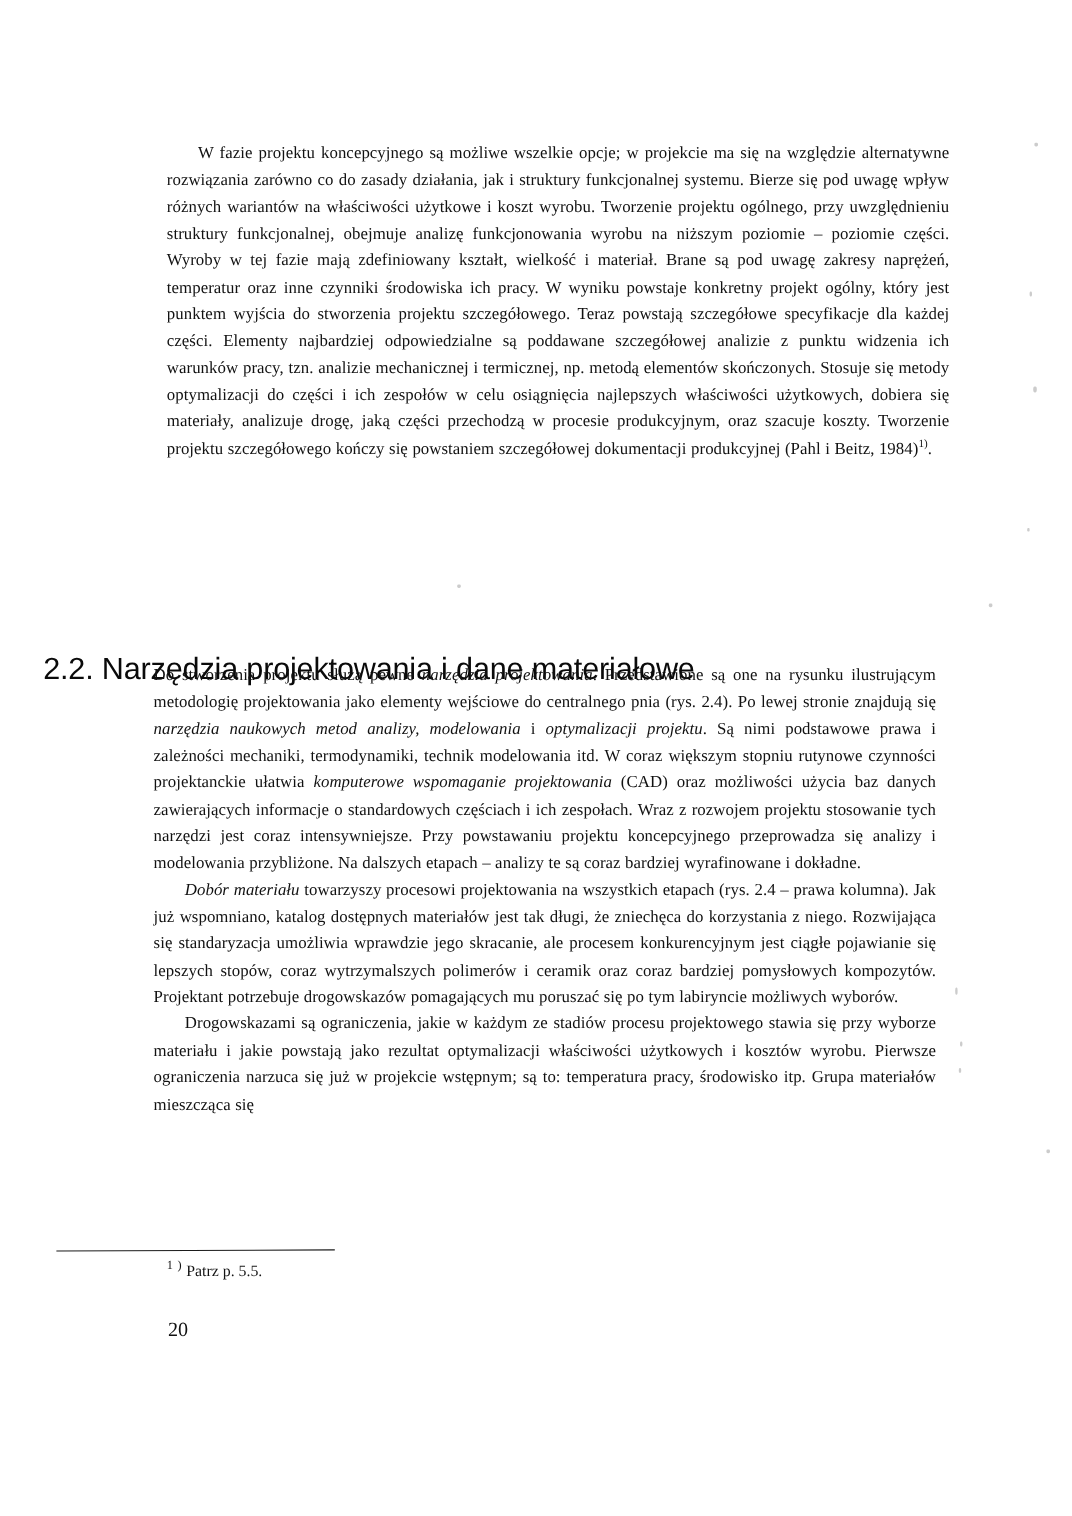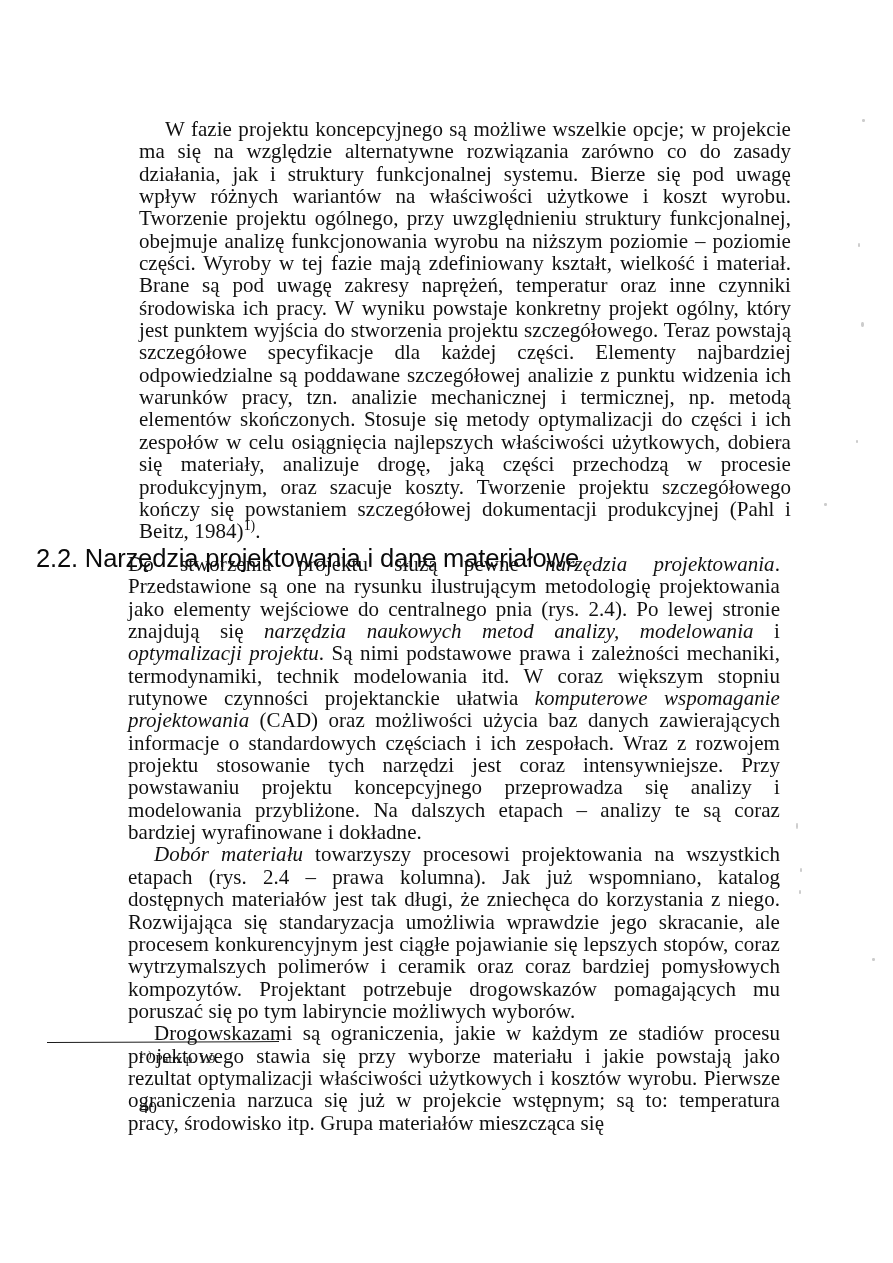--- a/index.html
+++ b/index.html
@@ -21,21 +21,21 @@
   
   .textblock {
     position: absolute;
     left: 139px;
     top: 118px;
     width: 652px;
   }
 
   p.body {
     margin: 0;
-    font-size: 21px;
+    font-size: 14px;
     line-height: 22.35px;
     text-align: justify;
     text-justify: inter-word;
     letter-spacing: 0.05px;
     word-spacing: 0.2px;
     color: #111111;
   }
   p.indent { text-indent: 26px; }
   p.noindent { text-indent: 0; }
 
@@ -129,23 +129,23 @@
   <div class="textblock2">
 
     <p class="body noindent"><span>Do stworzenia projektu służą pewne </span><em class="it">narzędzia projektowania</em><span>. Przedstawione są one na rysunku ilustrującym metodologię projektowania jako elementy wejściowe do centralnego pnia (rys. 2.4). Po lewej stronie znajdują się </span><em class="it">narzędzia naukowych metod analizy, modelowania</em><span> i </span><em class="it">optymalizacji projektu</em><span>. Są nimi podstawowe prawa i zależności mechaniki, termodynamiki, technik modelowania itd. W coraz większym stopniu rutynowe czynności projektanckie ułatwia </span><em class="it">komputerowe wspomaganie projektowania</em><span> (CAD) oraz możliwości użycia baz danych zawierających informacje o standardowych częściach i ich zespołach. Wraz z rozwojem projektu stosowanie tych narzędzi jest coraz intensywniejsze. Przy powstawaniu projektu koncepcyjnego przeprowadza się analizy i modelowania przybliżone. Na dalszych etapach – analizy te są coraz bardziej wyrafinowane i dokładne.</span></p>
 
     <p class="body indent"><em class="it">Dobór materiału</em><span> towarzyszy procesowi projektowania na wszystkich etapach (rys. 2.4 – prawa kolumna). Jak już wspomniano, katalog dostępnych materiałów jest tak długi, że zniechęca do korzystania z niego. Rozwijająca się standaryzacja umożliwia wprawdzie jego skracanie, ale procesem konkurencyjnym jest ciągłe pojawianie się lepszych stopów, coraz wytrzymalszych polimerów i ceramik oraz coraz bardziej pomysłowych kompozytów. Projektant potrzebuje drogowskazów pomagających mu poruszać się po tym labiryncie możliwych wyborów.</span></p>
 
     <p class="body indent">Drogowskazami są ograniczenia, jakie w każdym ze stadiów procesu projektowego stawia się przy wyborze materiału i jakie powstają jako rezultat optymalizacji właściwości użytkowych i kosztów wyrobu. Pierwsze ograniczenia narzuca się już w projekcie wstępnym; są to: temperatura pracy, środowisko itp. Grupa materiałów mieszcząca się</p>
   </div>
 
   <div class="footnote-rule"></div>
-  <div class="footnote"><sup>1 )</sup> <span>Patrz p. 1.9.</span></div>
+  <div class="footnote"><sup>1 )</sup> <span>Patrz p. 5.5.</span></div>
 
-  <div class="folio">40</div>
+  <div class="folio">20</div>
 
   <div class="speck" style="left:862px;top:119px;width:3px;height:3px;"></div>
   <div class="speck" style="left:858px;top:243px;width:2px;height:4px;"></div>
   <div class="speck" style="left:861px;top:322px;width:3px;height:5px;"></div>
   <div class="speck" style="left:856px;top:440px;width:2px;height:3px;"></div>
   <div class="speck" style="left:824px;top:503px;width:3px;height:3px;"></div>
   <div class="speck" style="left:796px;top:823px;width:2px;height:6px;"></div>
   <div class="speck" style="left:800px;top:868px;width:2px;height:4px;"></div>
   <div class="speck" style="left:799px;top:890px;width:2px;height:4px;"></div>
   <div class="speck" style="left:872px;top:958px;width:3px;height:3px;"></div>

